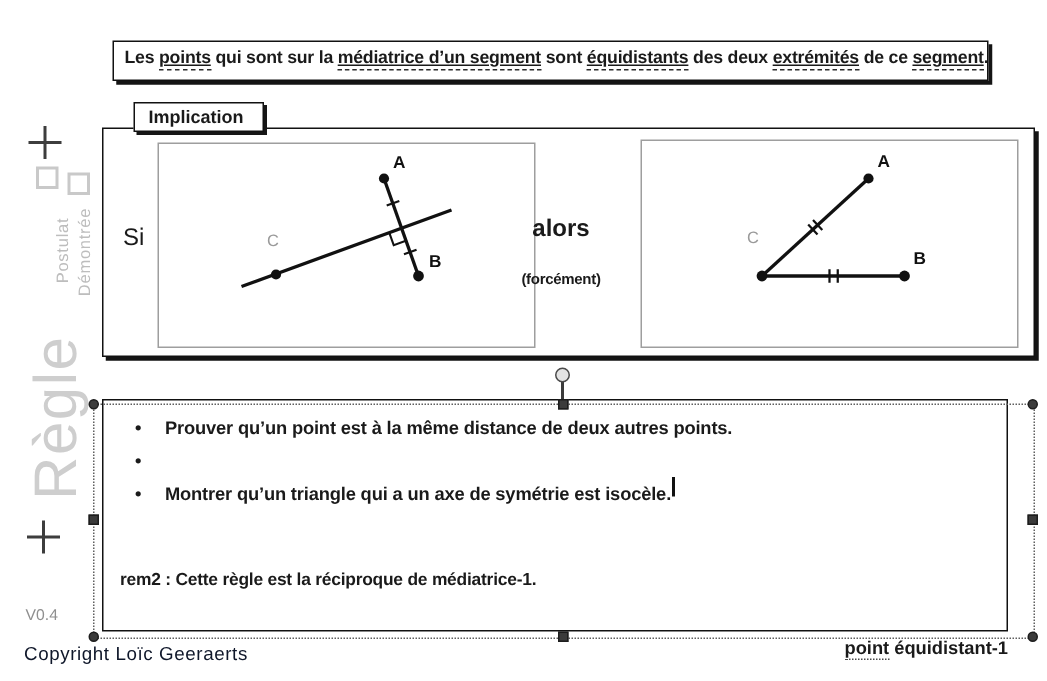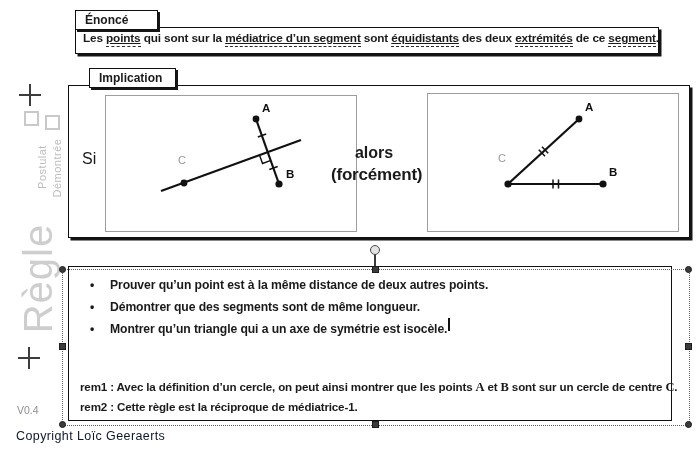--- a/index.html
+++ b/index.html
@@ -14,21 +14,21 @@
 
   .enonce-text{position:absolute;left:83px;top:31px;width:575px;font-size:11.8px;font-weight:600;
                letter-spacing:-0.15px;white-space:nowrap;}
   .useg{border-bottom:1.4px dashed #2b2b2b;padding-bottom:0.5px;text-decoration:underline;}
 
   
   .diagbox{position:absolute;background:#fff;border:1px solid #9e9e9e;}
   .si{position:absolute;left:82px;top:150px;font-size:16px;font-weight:400;}
   .alors-wrap{position:absolute;left:331px;top:144px;width:86px;text-align:center;}
   .alors{font-size:16px;font-weight:600;display:block;}
-  .forcement{font-size:17px;font-weight:700;display:block;margin-top:3px;letter-spacing:-0.2px;}
+  .forcement{font-size:10px;font-weight:700;display:block;margin-top:19px;letter-spacing:-0.2px;}
 
   
   .bullets{position:absolute;left:90px;top:274px;width:560px;}
   .brow{display:flex;line-height:22px;font-size:12.2px;font-weight:600;letter-spacing:-0.1px;}
   .bmark{width:20px;}
   .cursor{display:inline-block;width:1.5px;height:13px;background:#111;margin-left:1px;
           vertical-align:-2px;}
   .rems{position:absolute;left:80px;top:377px;width:585px;font-size:11.6px;font-weight:600;
         line-height:19px;letter-spacing:-0.15px;white-space:nowrap;}
   .mathb{font-family:"Liberation Serif",serif;font-weight:700;font-size:12.5px;}
@@ -61,23 +61,20 @@
   .refu{border-bottom:1.6px dotted #4a4a4a;}
 
   .badge{position:absolute;left:644px;top:10px;z-index:6;}
   svg text{font-family:"Liberation Sans",sans-serif;}
 </style>
 </head>
 <body>
 
 <div class="canvas">
 
-  <div class="tab" style="left:75px;top:10px;width:72px;height:17px;">
-    <span>Énoncé</span>
-  </div>
   <div class="frame" style="left:75px;top:27px;width:582px;height:25px;"></div>
   <div class="enonce-text">
     <span>Les </span><span class="useg">points</span><span> qui sont sur la </span><span class="useg">médiatrice d’un segment</span><span> sont </span><span class="useg">équidistants</span><span> des deux </span><span class="useg">extrémités</span><span> de ce </span><span class="useg">segment</span><span>.</span>
   </div>
 
 
   <div class="tab" style="left:89px;top:68px;width:76px;height:17px;">
     <span>Implication</span>
   </div>
   <div class="frame" style="left:68px;top:85px;width:620px;height:151px;"></div>
@@ -134,33 +131,29 @@
 
   <div class="plainframe" style="left:68px;top:266px;width:602px;height:153px;"></div>
 
   <div class="bullets">
     <div class="brow">
       <span class="bmark">•</span>
       <span>Prouver qu’un point est à la même distance de deux autres points.</span>
     </div>
     <div class="brow">
       <span class="bmark">•</span>
-      <span>Démontrer que des segments sont de même longueur.</span>
     </div>
     <div class="brow">
       <span class="bmark">•</span>
       <span>Montrer qu’un triangle qui a un axe de symétrie est isocèle.</span>
       <span class="cursor"></span>
     </div>
   </div>
 
   <div class="rems">
-    <div>
-      <span>rem1 : Avec la définition d’un cercle, on peut ainsi montrer que les points </span><span class="mathb">A</span><span> et </span><span class="mathb">B</span><span> sont sur un cercle de centre </span><span class="mathb">C</span><span>.</span>
-    </div>
     <div>
       <span>rem2 : Cette règle est la réciproque de </span><span class="boldw">médiatrice-1</span><span>.</span>
     </div>
   </div>
 
   <div class="selrect"></div>
   <div class="stem" style="left:374.2px;top:254px;"></div>
   <div class="knob" style="left:370px;top:245px;"></div>
   <div class="hs" style="left:371.5px;top:265.5px;"></div>
   <div class="hc" style="left:58.5px;top:265.5px;"></div>
@@ -174,14 +167,17 @@
   <div class="plus" style="left:19px;top:84px;"></div>
   <div class="chk" style="left:24px;top:111px;"></div>
   <div class="chk" style="left:45px;top:115px;"></div>
   <div class="v vsmall" style="left:7px;top:161px;width:70px;">Postulat</div>
   <div class="v vsmall" style="left:17px;top:162px;width:80px;">Démontrée</div>
   <div class="v vbig" style="left:-37px;top:256px;width:150px;">Règle</div>
   <div class="plus" style="left:18px;top:347px;"></div>
   <div class="version">V0.4</div>
 
   <div class="copyright">Copyright Loïc Geeraerts</div>
+  <div class="ref">
+    <span class="refu">point</span><span> équidistant-1</span>
+  </div>
 
 </div>
 
 </body></html>

